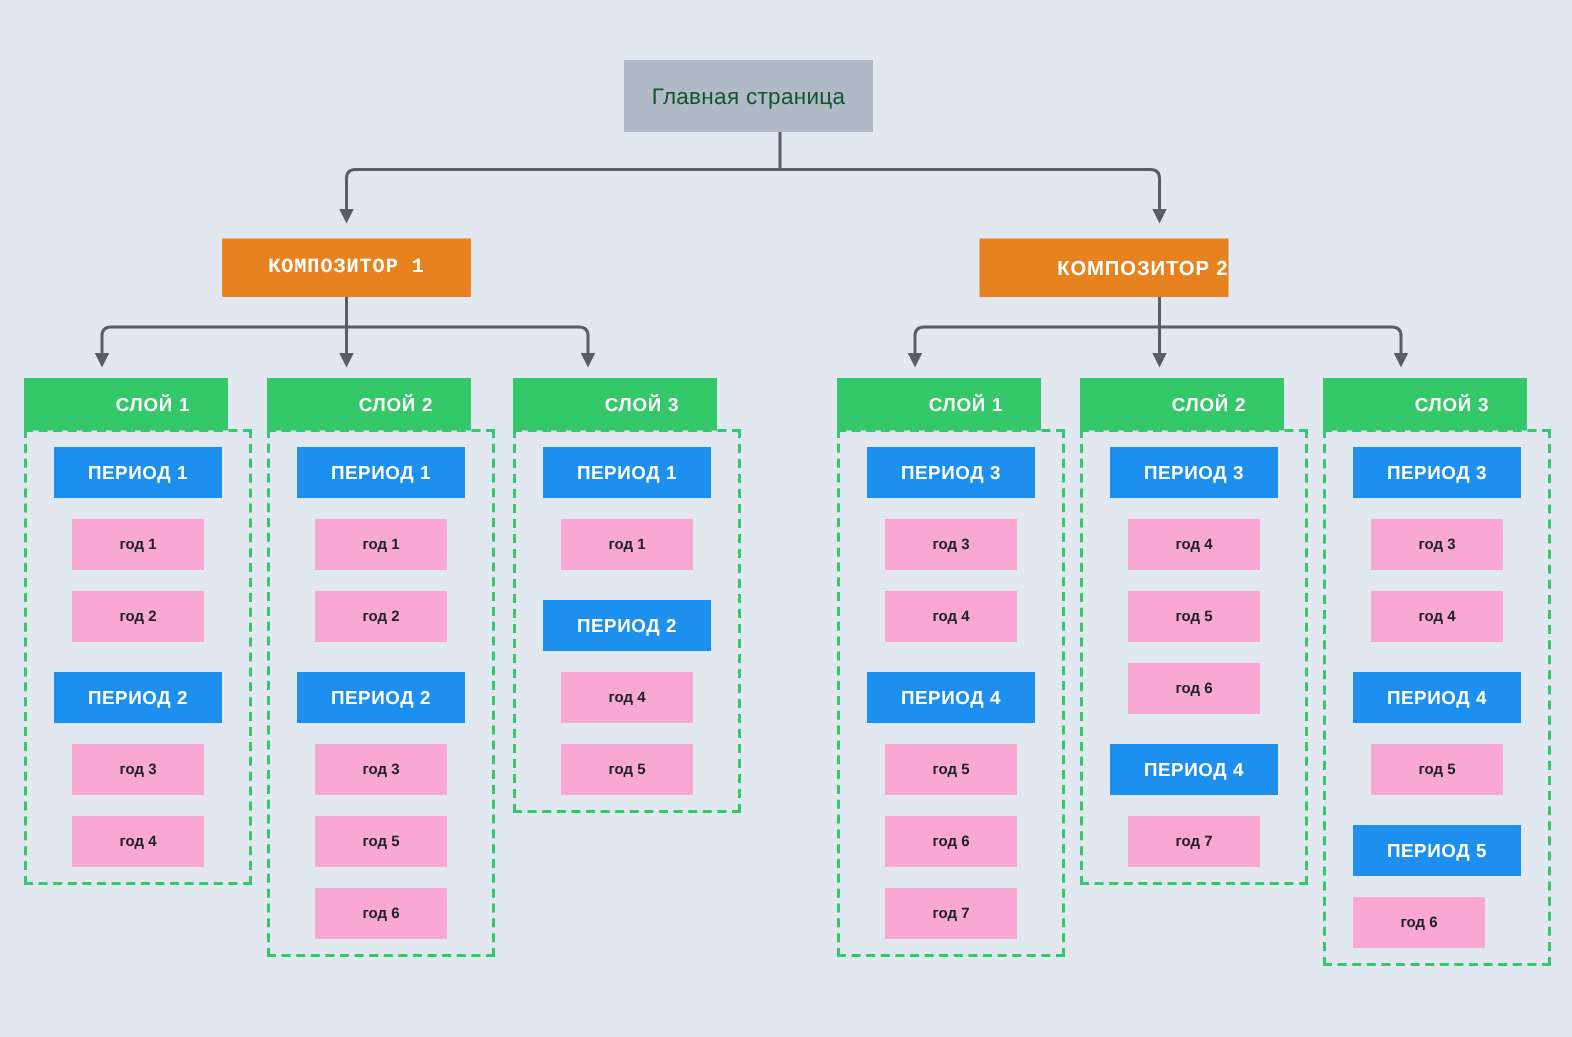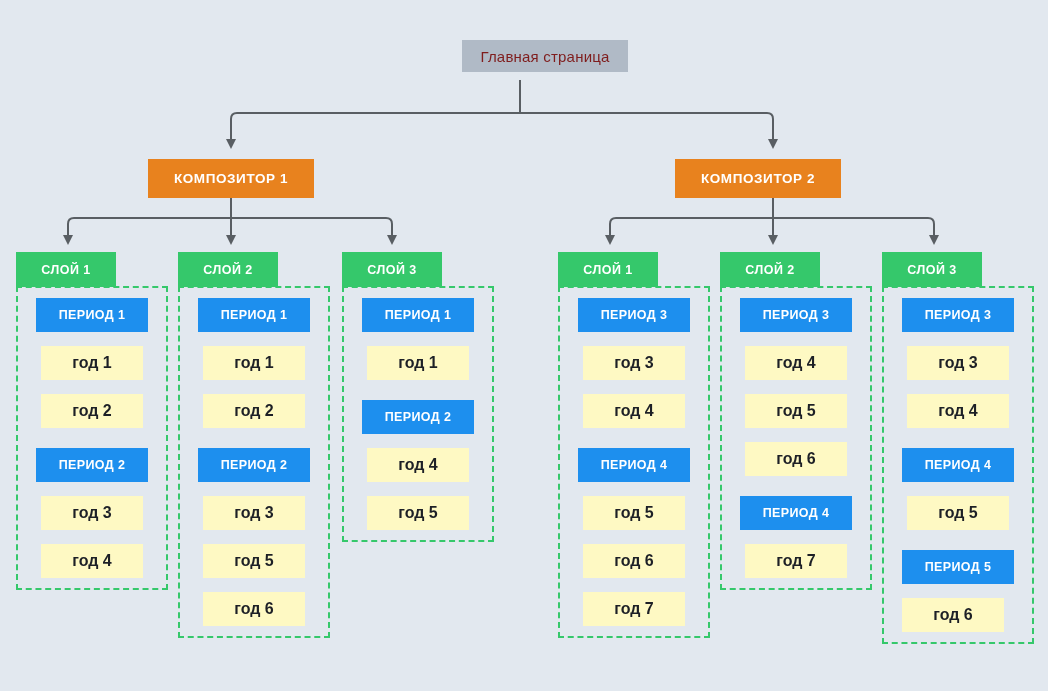--- a/index.html
+++ b/index.html
@@ -26,26 +26,26 @@
     position: absolute;
     left: 0; top: 0;
     width: 1048px;
     height: 691px;
     pointer-events: none;
   }
 
   
   .root-node {
     position: absolute;
-    left: 462px;
+    left: 416px;
     top: 40px;
     width: 166px;
-    height: 32px;
+    height: 48px;
     background: #b0bac6;
-    color: #7f1d1d;
+    color: #14532d;
     font-size: 15px;
     display: flex;
     align-items: center;
     justify-content: center;
     letter-spacing: 0.2px;
   }
 
   
   .composer-node {
     position: absolute;
@@ -54,22 +54,22 @@
     height: 39px;
     background: #e8821e;
     color: #ffffff;
     font-size: 13.5px;
     font-weight: bold;
     letter-spacing: 0.6px;
     display: flex;
     align-items: center;
     justify-content: center;
   }
-  .composer-1 { left: 148px; }
-  .composer-2 { left: 675px; }
+  .composer-1 { left: 148px; font-family: Liberation Mono, monospace; }
+  .composer-2 { left: 653px; justify-content: flex-end; }
 
   
   .layer-col {
     position: absolute;
     top: 252px;
     width: 152px;
   }
   .layer-col.c0 { left: 16px; }
   .layer-col.c1 { left: 178px; }
   .layer-col.c2 { left: 342px; }
@@ -83,20 +83,21 @@
     background: #35c86b;
     color: #ffffff;
     font-size: 12.5px;
     font-weight: bold;
     letter-spacing: 0.5px;
     display: flex;
     align-items: center;
     justify-content: center;
     position: relative;
     z-index: 2;
+    padding-left: 36px;
   }
 
   .layer-body {
     border: 2px dashed #35c86b;
     margin-top: -1px;
     padding: 10px 0 10px 0;
     box-sizing: border-box;
     width: 152px;
     display: flex;
     flex-direction: column;
@@ -112,25 +113,25 @@
     font-weight: bold;
     letter-spacing: 0.4px;
     display: flex;
     align-items: center;
     justify-content: center;
     margin-bottom: 14px;
   }
   .period-box.spaced-top { margin-top: 20px; }
 
   .year-box {
-    width: 102px;
+    width: 88px;
     height: 34px;
-    background: #fef9c3;
+    background: #f9a8d4;
     color: #1d2026;
-    font-size: 16px;
+    font-size: 10px;
     font-weight: bold;
     display: flex;
     align-items: center;
     justify-content: center;
     margin-bottom: 14px;
   }
   .year-box:last-child { margin-bottom: 0; }
   .period-group:last-child .year-box:last-child { margin-bottom: 0; }
 </style>
 </head>

